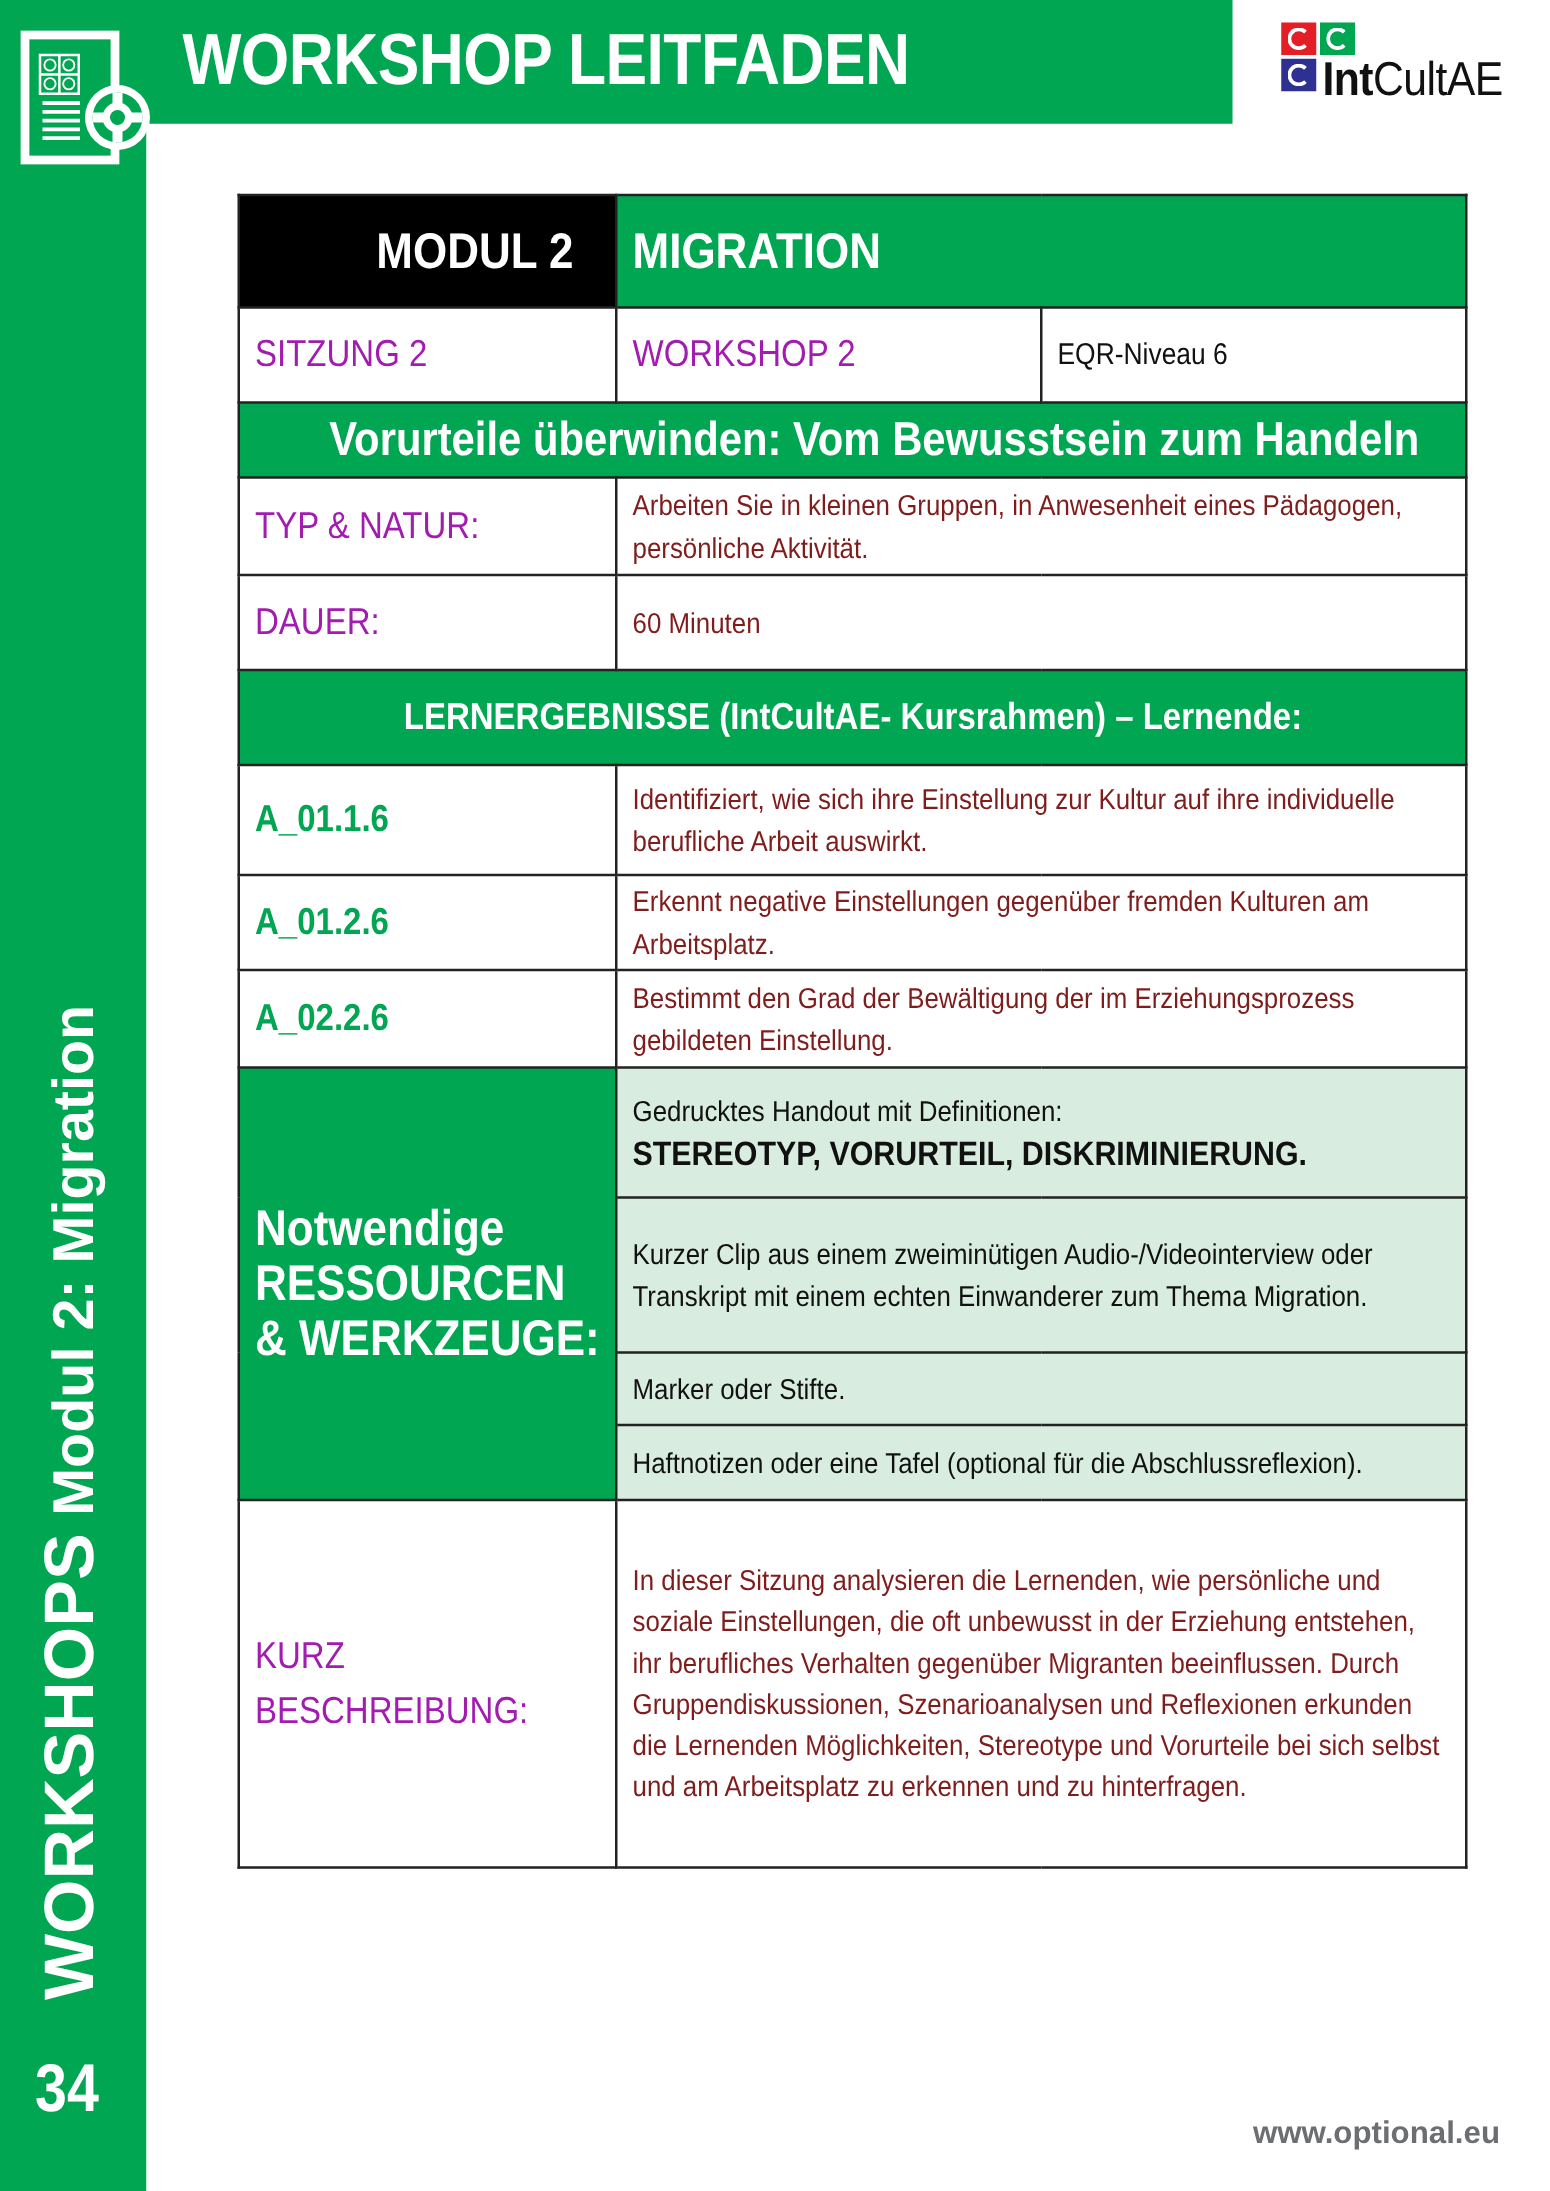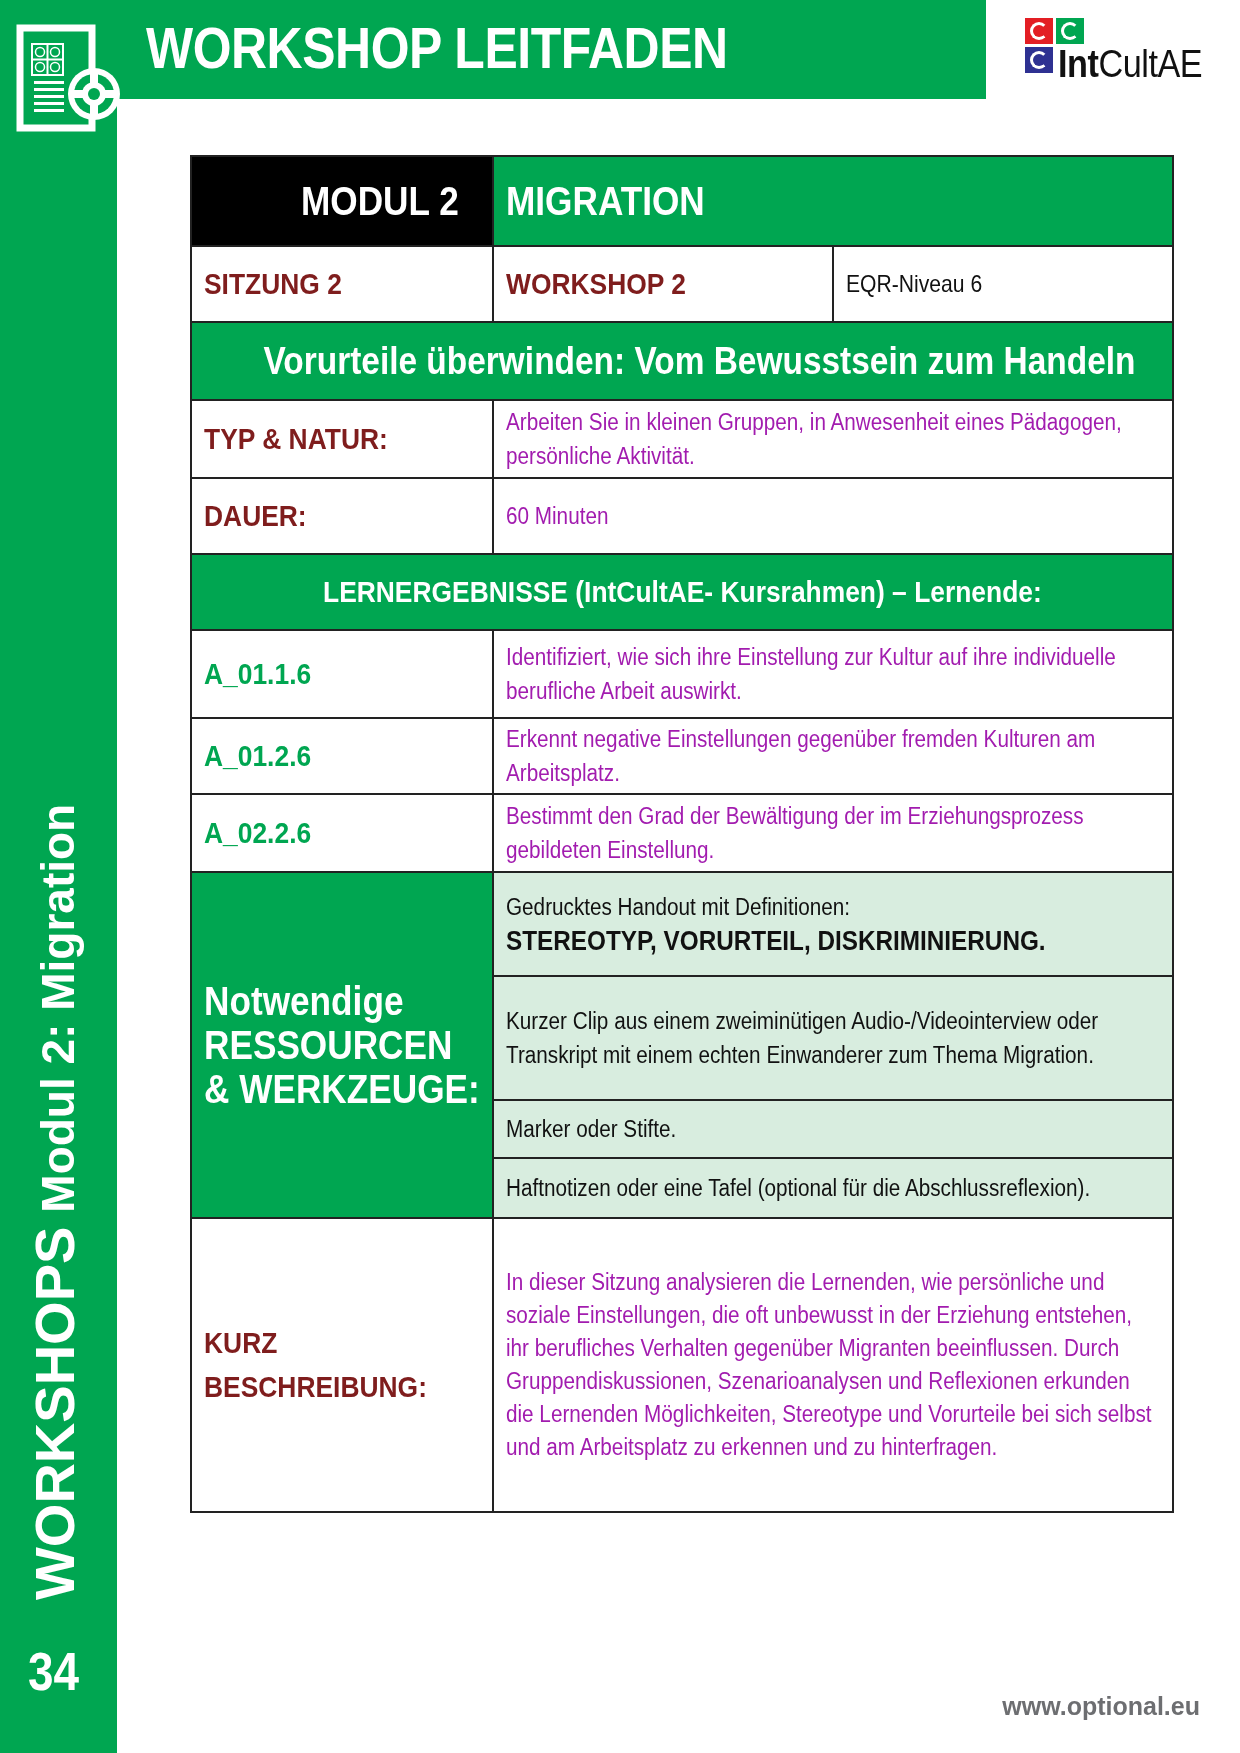--- a/index.html
+++ b/index.html
@@ -65,22 +65,22 @@
     border-collapse: collapse; table-layout: fixed;
   }
   table.guide td {
     border: 2px solid #222; padding: 0 12px; vertical-align: middle;
     box-sizing: border-box;
   }
   .cond { display: inline-block; transform: scaleX(0.88); transform-origin: left center; white-space: nowrap; }
   .cond-c { display: inline-block; transform: scaleX(0.88); transform-origin: center center; white-space: nowrap; }
   .black-cell { background: #000; color: #fff; font-weight: bold; font-size: 40px; text-align: right; }
   .green-cell { background: #00a651; color: #fff; font-weight: bold; margin-top: 25px; }
-  .label { font-weight: bold; font-size: 30px; color: #7f1d1d; }
-  .val { font-size: 23px; line-height: 34px; color: #a21caf; margin-left: 39px; }
+  .label { font-weight: normal; font-size: 30px; color: #a21caf; }
+  .val { font-size: 23px; line-height: 34px; color: #7f1d1d; margin-left: 39px; }
   .val-wrap { display: block; transform: scaleX(0.9); transform-origin: left center; width: 111%; }
   .code { color: #00a651; font-weight: bold; font-size: 30px; }
   .res { background: #d8eddf; font-size: 23px; line-height: 34px; margin-top: 39px; }
   .res-strong { font-weight: bold; font-size: 27px; }
   .title-row { text-align: center; font-size: 38px; }
   .lo-row { text-align: center; font-size: 30px; }
 </style>
 </head>
 <body>
 
@@ -140,21 +140,21 @@
   <tbody>
       <tr style="height:90px">
     <td class="black-cell"><span class="cond">MODUL 2</span></td>
     <td class="green-cell" colspan="2" style="font-size:40px"><span class="cond">MIGRATION</span></td>
   </tr>
   <tr style="height:76px">
     <td class="label"><span class="cond">SITZUNG 2</span></td>
     <td class="label"><span class="cond">WORKSHOP 2</span></td>
     <td style="font-size:24px"><span class="cond">EQR-Niveau 6</span></td>
   </tr>
-  <tr style="height:78px">
+  <tr style="height:60px">
     <td class="green-cell title-row" colspan="3"><span class="cond-c">Vorurteile überwinden: Vom Bewusstsein zum Handeln</span></td>
   </tr>
   <tr style="height:78px">
     <td class="label"><span class="cond">TYP &amp; NATUR:</span></td>
     <td class="val" colspan="2">
           <span class="val-wrap">Arbeiten Sie in kleinen Gruppen, in Anwesenheit eines Pädagogen, persönliche Aktivität.</span>
         </td>
   </tr>
   <tr style="height:76px">
     <td class="label"><span class="cond">DAUER:</span></td>

